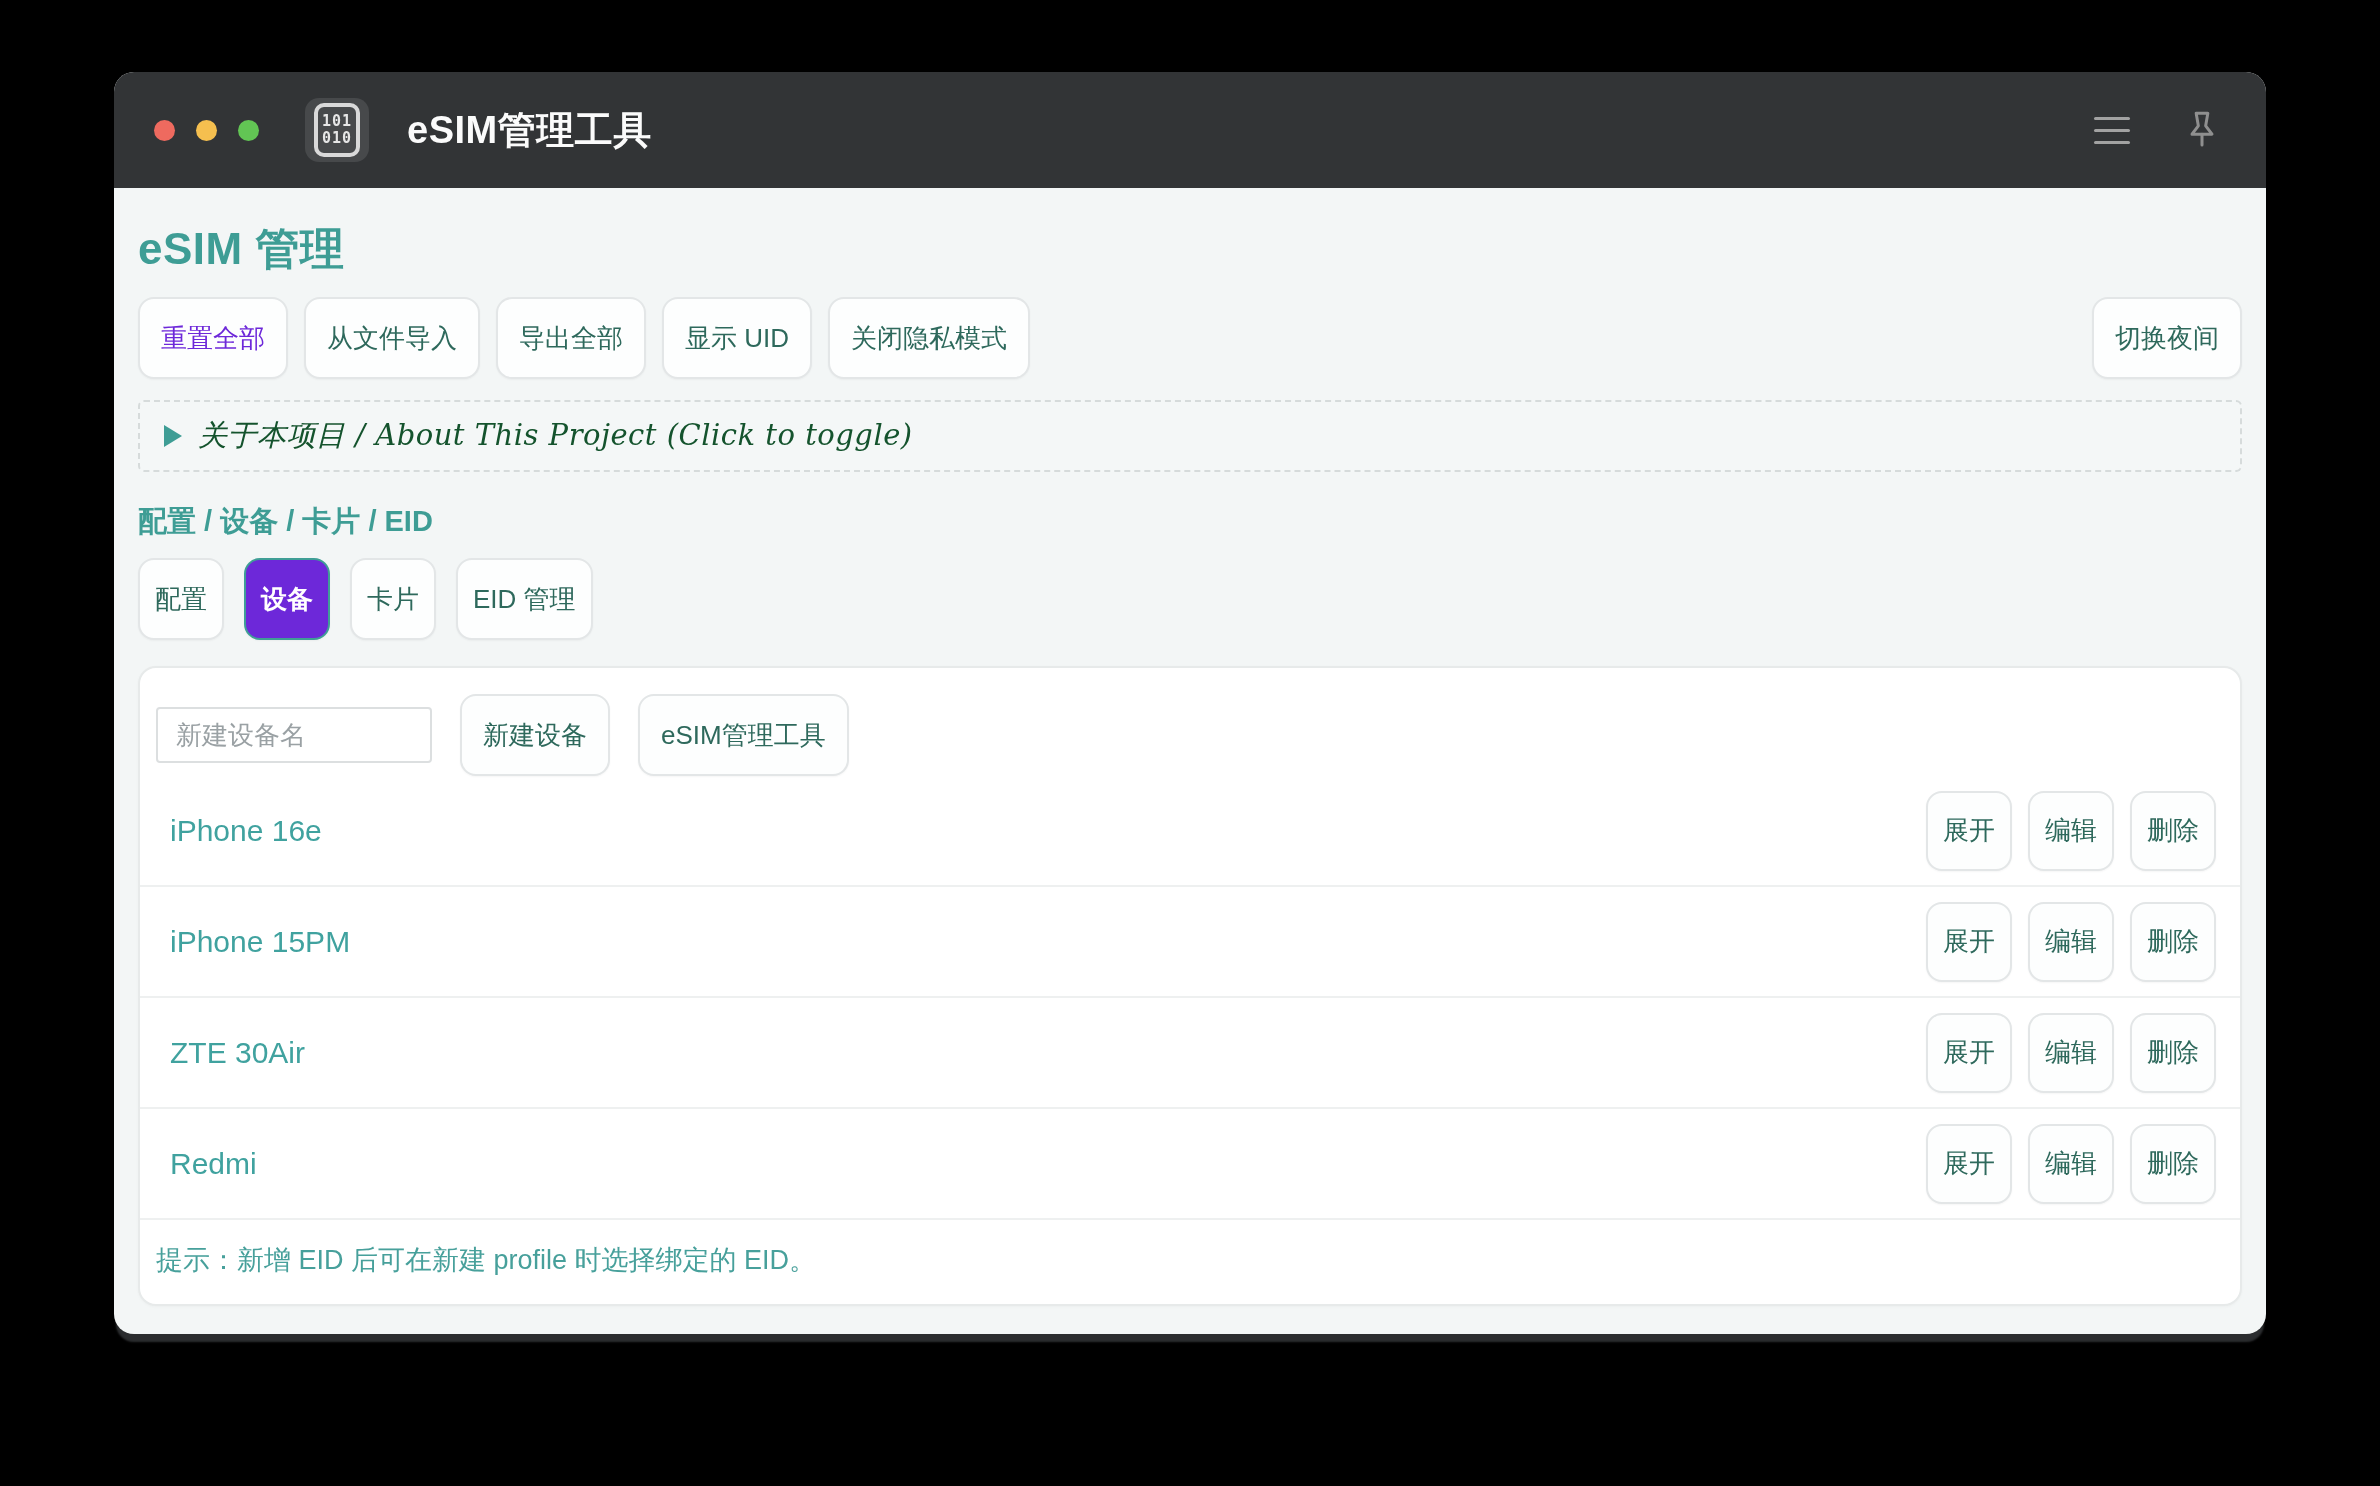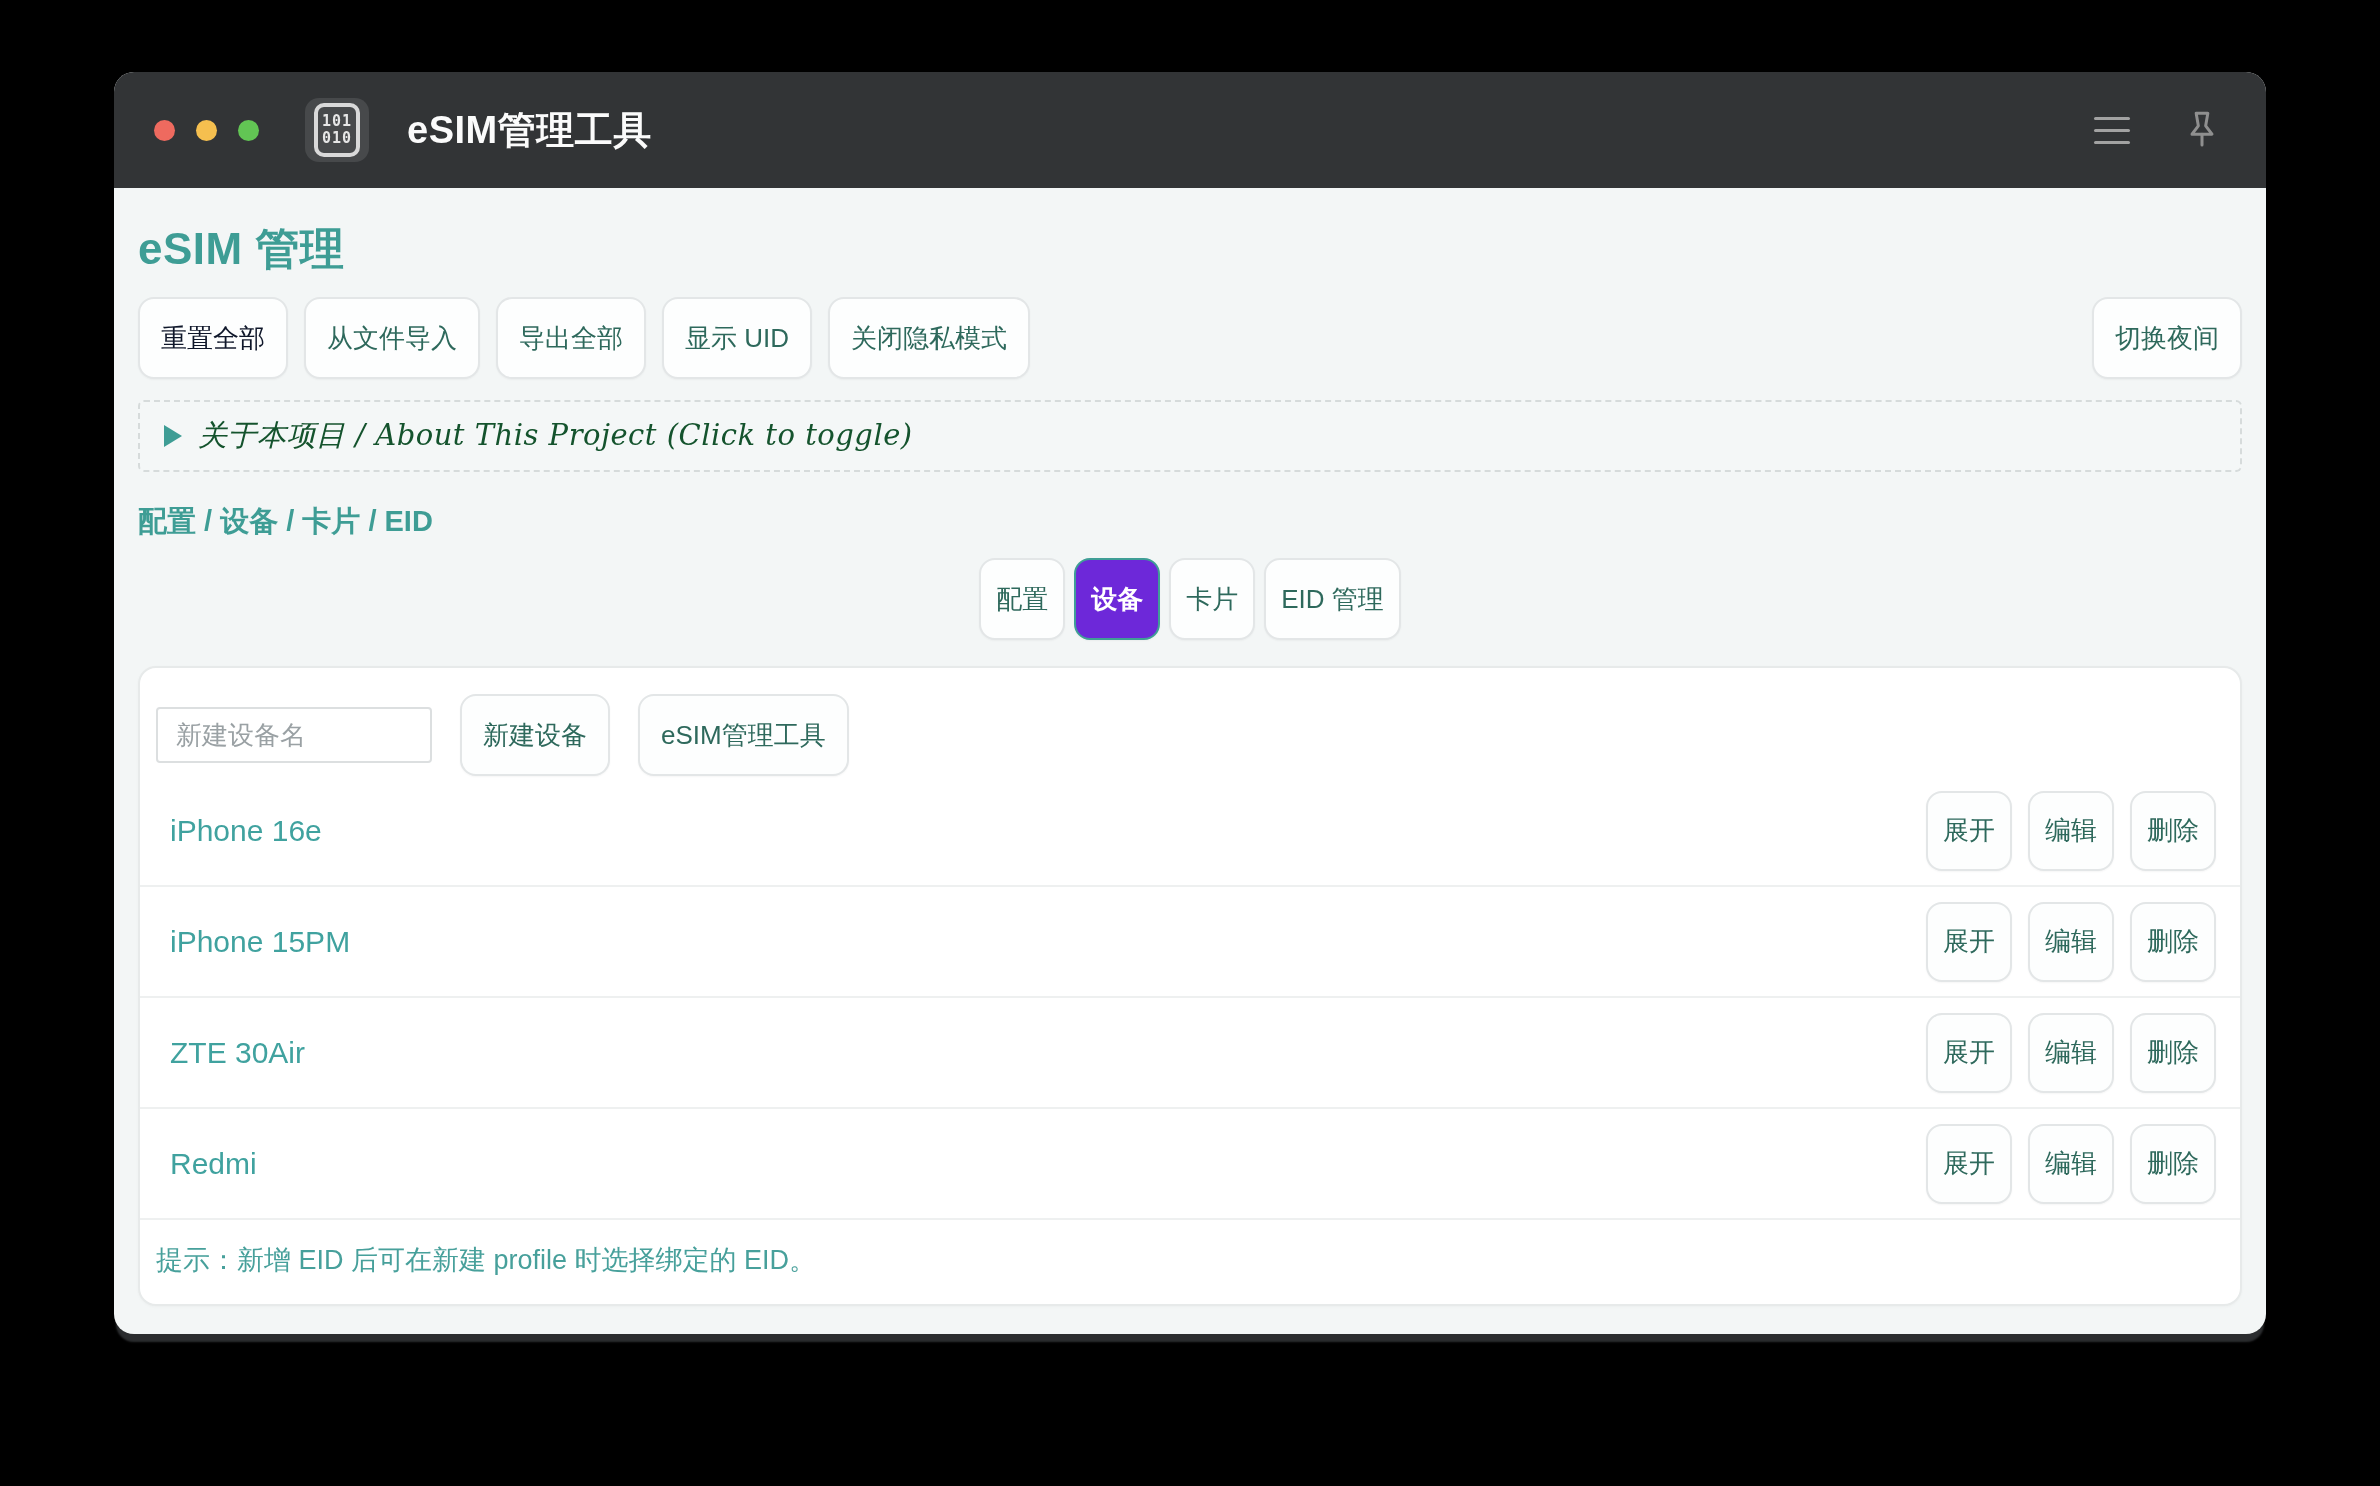--- a/index.html
+++ b/index.html
@@ -88,21 +88,21 @@
     background: #fdfefe;
     border: 2px solid #e3e6e7;
     border-radius: 16px;
     font-family: "Liberation Sans", "DejaVu Sans", sans-serif;
     font-size: 26px;
     color: #2e695c;
     cursor: pointer;
     box-shadow: 0 1px 2px rgba(0,0,0,0.04);
     white-space: nowrap;
   }
-  .btn.danger { color: #0f172a; }
+  .btn.danger { color: #6d28d9; }
 
   .toolbar {
     margin-top: 18px;
     display: flex;
     align-items: center;
     gap: 16px;
   }
   .toolbar .spacer { flex: 1; }
 
   .about-box {
@@ -131,21 +131,21 @@
     letter-spacing: 0.5px;
   }
 
   h2.section-title {
     margin-top: 30px;
     color: #3e9d95;
     font-size: 29px;
     font-weight: bold;
   }
 
-  .tabs { margin-top: 16px; display: flex; align-items: center; gap: 9px; justify-content: center; }
+  .tabs { margin-top: 16px; display: flex; align-items: center; gap: 20px; }
   .tab { padding: 0 15px; }
   .tab.active {
     background: #6d28d9;
     border-color: #3f9e96;
     color: #ffffff;
     font-weight: bold;
   }
 
   .card {
     margin-top: 26px;

